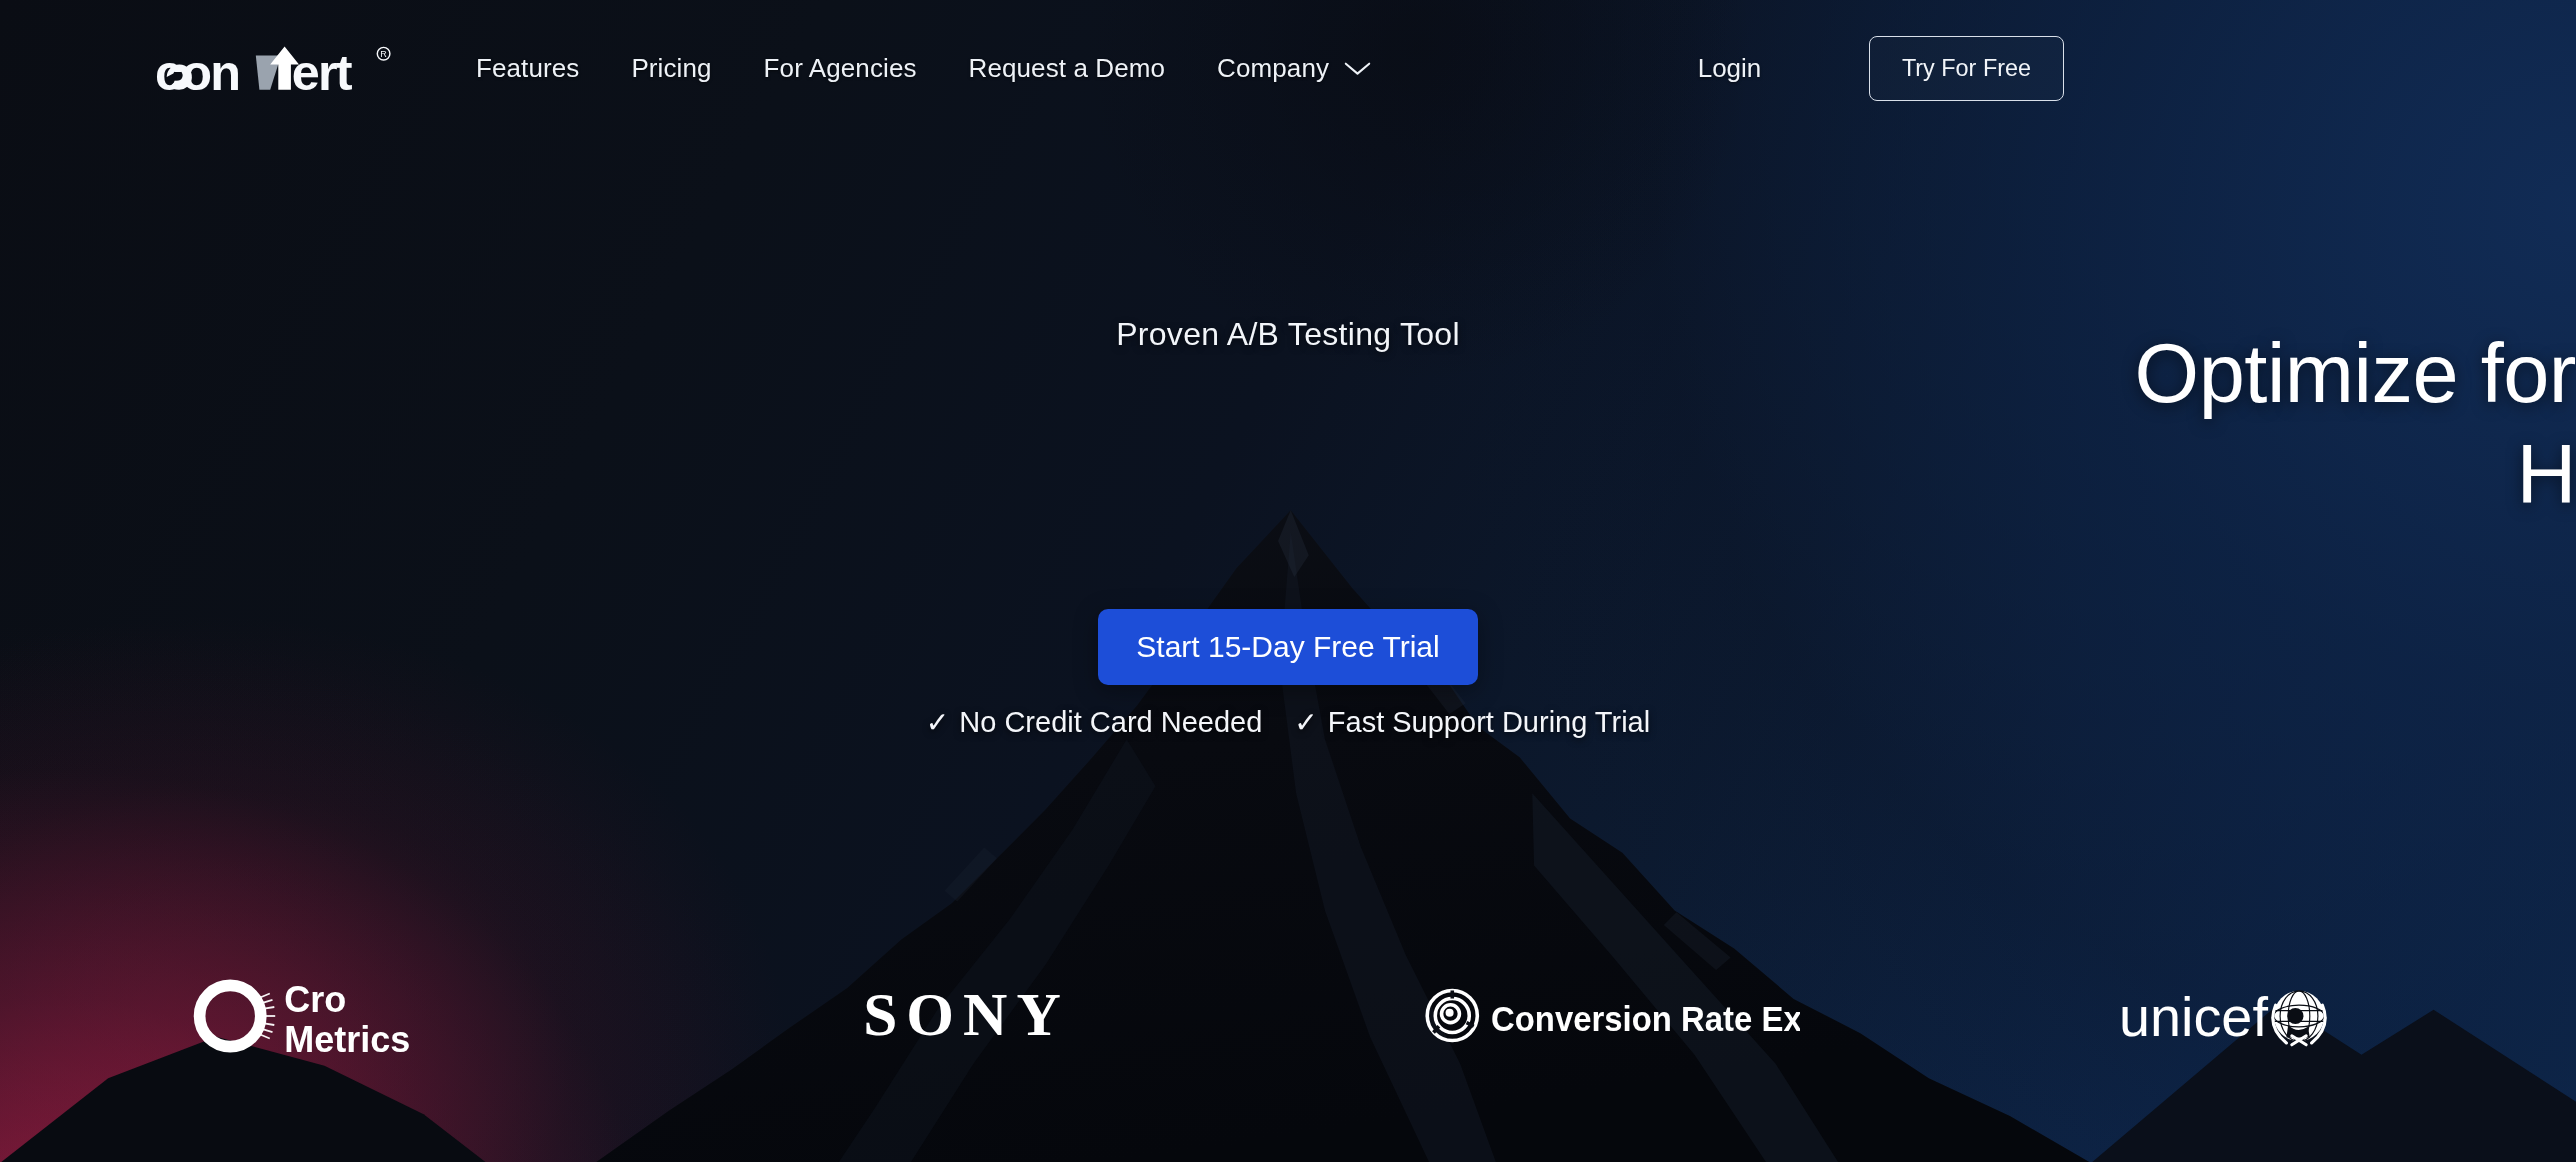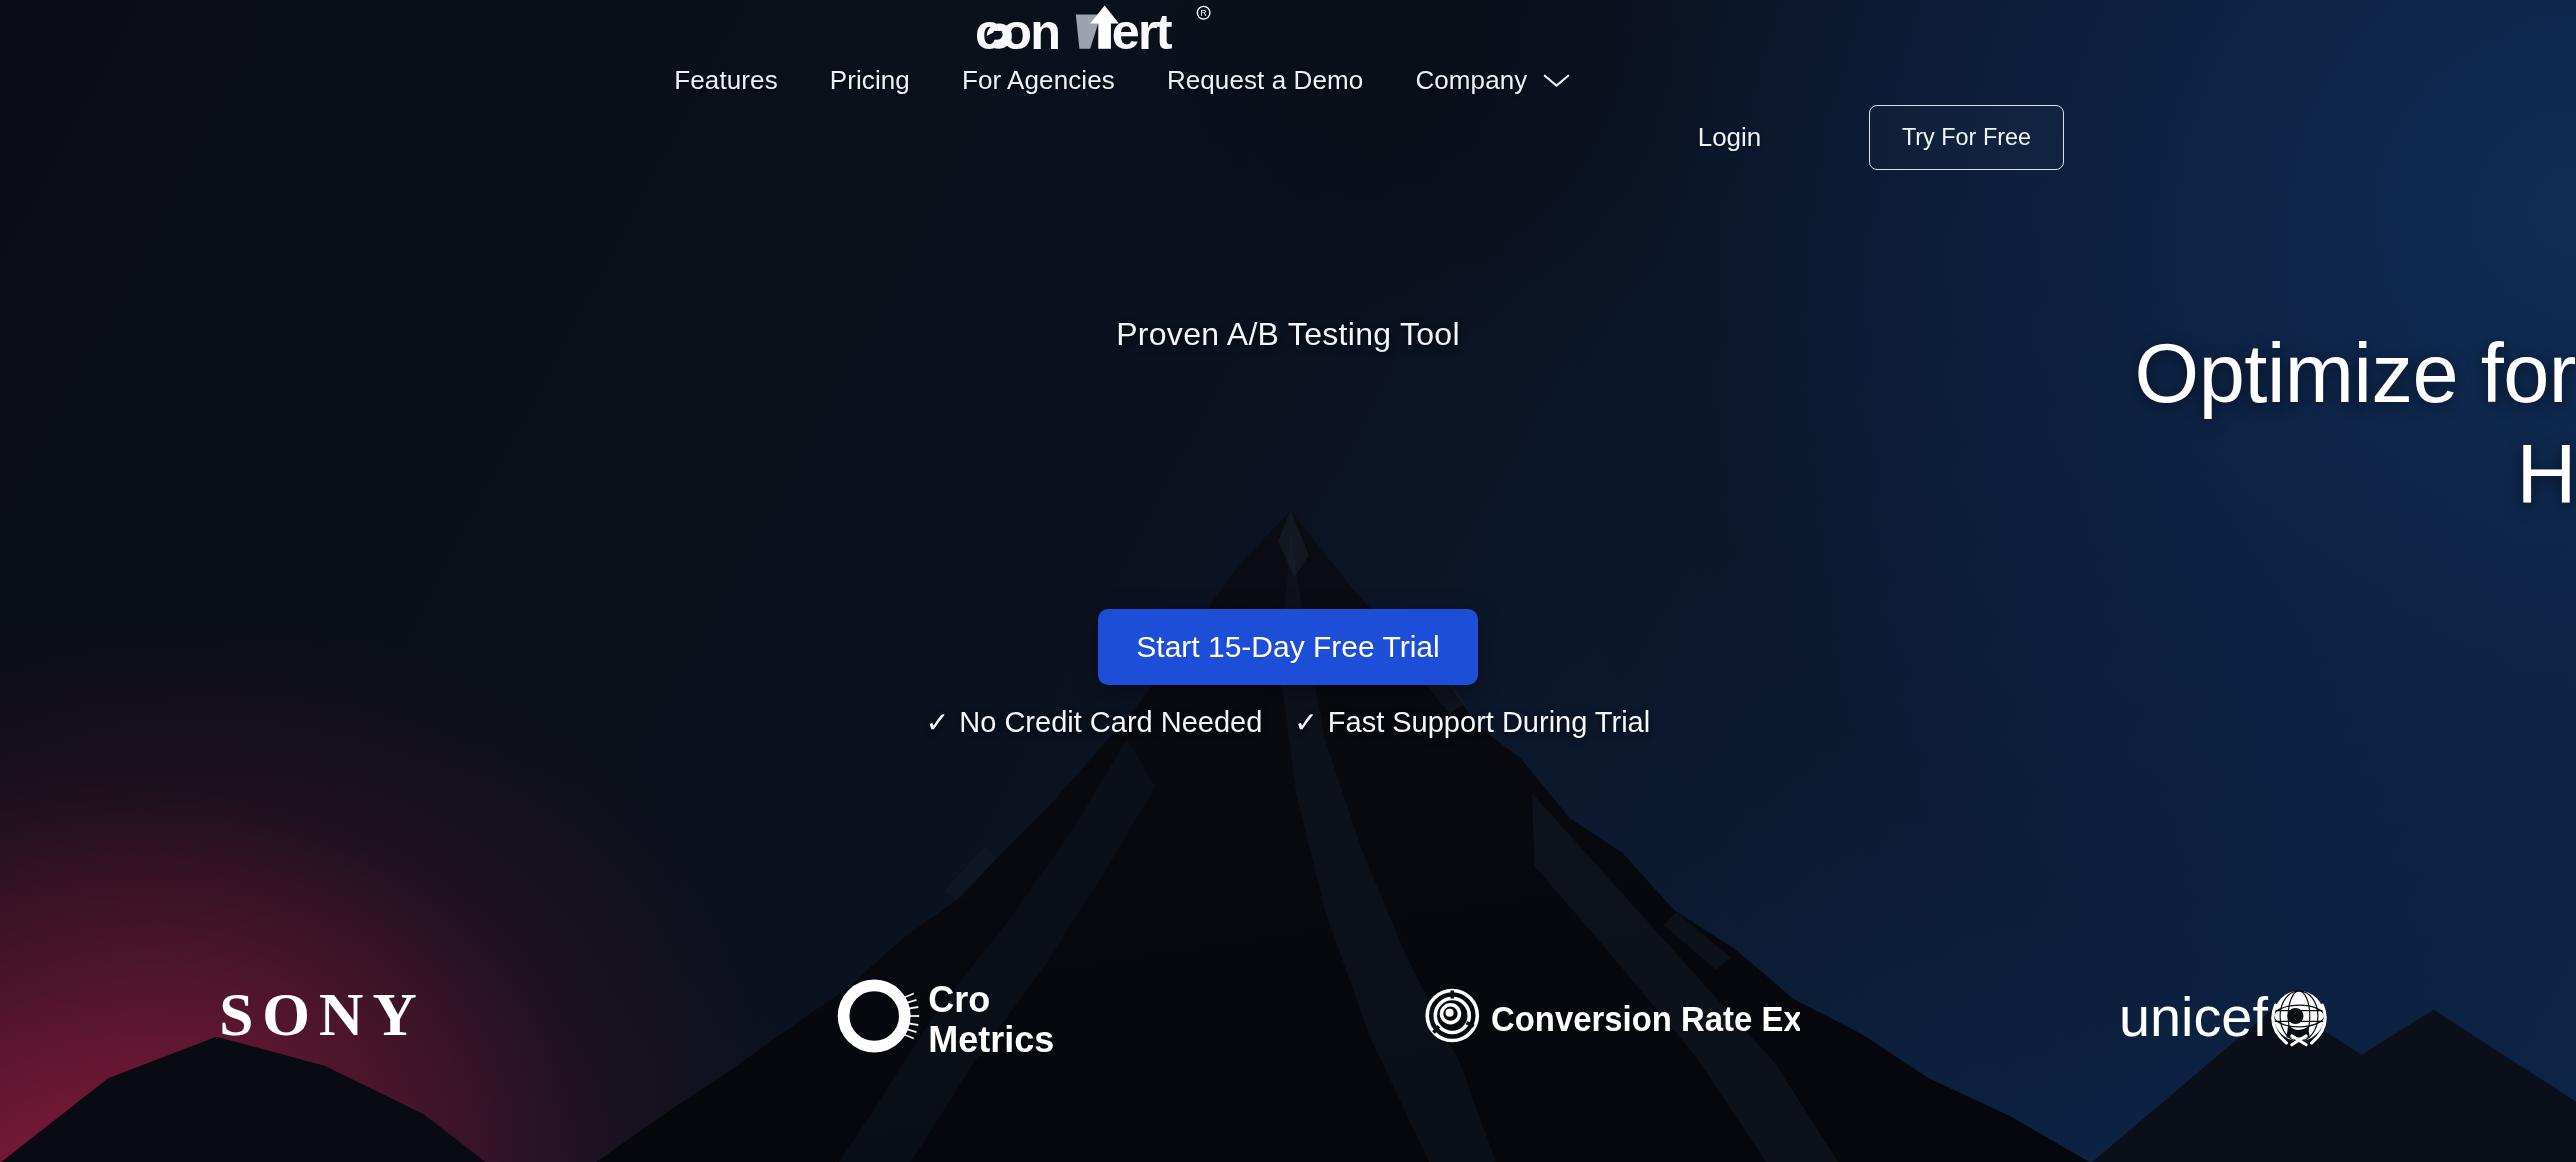--- a/index.html
+++ b/index.html
@@ -35,21 +35,20 @@
   .mountain { position:absolute; inset:0; }
   .mountain svg { display:block; width:2576px; height:1163px; }
 
   
   .header {
     position:absolute; top:0; left:0;
     width:2120px; height:137px;
     display:flex; align-items:center;
     padding:0 56px 0 155px;
     z-index:40;
-    flex-direction:column;
   }
 
   
   .logo { position:relative; width:270px; height:56px; flex:0 0 auto; }
   .logo svg { display:block; }
 
   
   .nav {
     display:flex; align-items:center;
     gap:0; margin-left:25px;justify-content:flex-end;
@@ -273,39 +272,39 @@
       <div class="assure">
         <span class="tick">✓</span>
         <span>Fast Support During Trial</span>
       </div>
     </div>
   </div>
 
   <div class="clients">
 
     <div class="client">
-      <svg width="343" height="65" viewBox="0 0 380 72" xmlns="http://www.w3.org/2000/svg">
-        <text x="190" y="58" text-anchor="middle" font-family="Liberation Serif, serif" font-size="68" font-weight="700" letter-spacing="10" fill="#ffffff">SONY</text>
-      </svg>
-    </div>
-
-    <div class="client">
       <svg width="270" height="90" viewBox="0 0 300 100" xmlns="http://www.w3.org/2000/svg">
         <circle cx="48" cy="50" r="34" fill="none" stroke="#ffffff" stroke-width="13"></circle>
         <g stroke="#ffffff" stroke-width="2" opacity="0.95">
           <path d="M80 30 L92 25"></path>
             <path d="M82 36 L95 32"></path>
             <path d="M84 42 L97 40"></path>
           <path d="M85 50 L98 50"></path>
             <path d="M84 58 L97 60"></path>
             <path d="M82 64 L95 68"></path>
           <path d="M80 70 L92 75"></path>
         </g>
         <text x="108" y="46" font-family="Liberation Sans, sans-serif" font-size="40" font-weight="700" fill="#ffffff">Cro</text>
         <text x="108" y="90" font-family="Liberation Sans, sans-serif" font-size="40" font-weight="700" fill="#ffffff">Metrics</text>
+      </svg>
+    </div>
+
+    <div class="client">
+      <svg width="343" height="65" viewBox="0 0 380 72" xmlns="http://www.w3.org/2000/svg">
+        <text x="190" y="58" text-anchor="middle" font-family="Liberation Serif, serif" font-size="68" font-weight="700" letter-spacing="10" fill="#ffffff">SONY</text>
       </svg>
     </div>
 
     <div class="client">
       <svg width="379" height="59" viewBox="0 0 420 66" xmlns="http://www.w3.org/2000/svg">
         <g fill="none" stroke="#ffffff" stroke-width="4">
           <circle cx="33" cy="33" r="28"></circle>
           <circle cx="33" cy="33" r="19"></circle>
           <circle cx="31" cy="31" r="10"></circle>
         </g>

